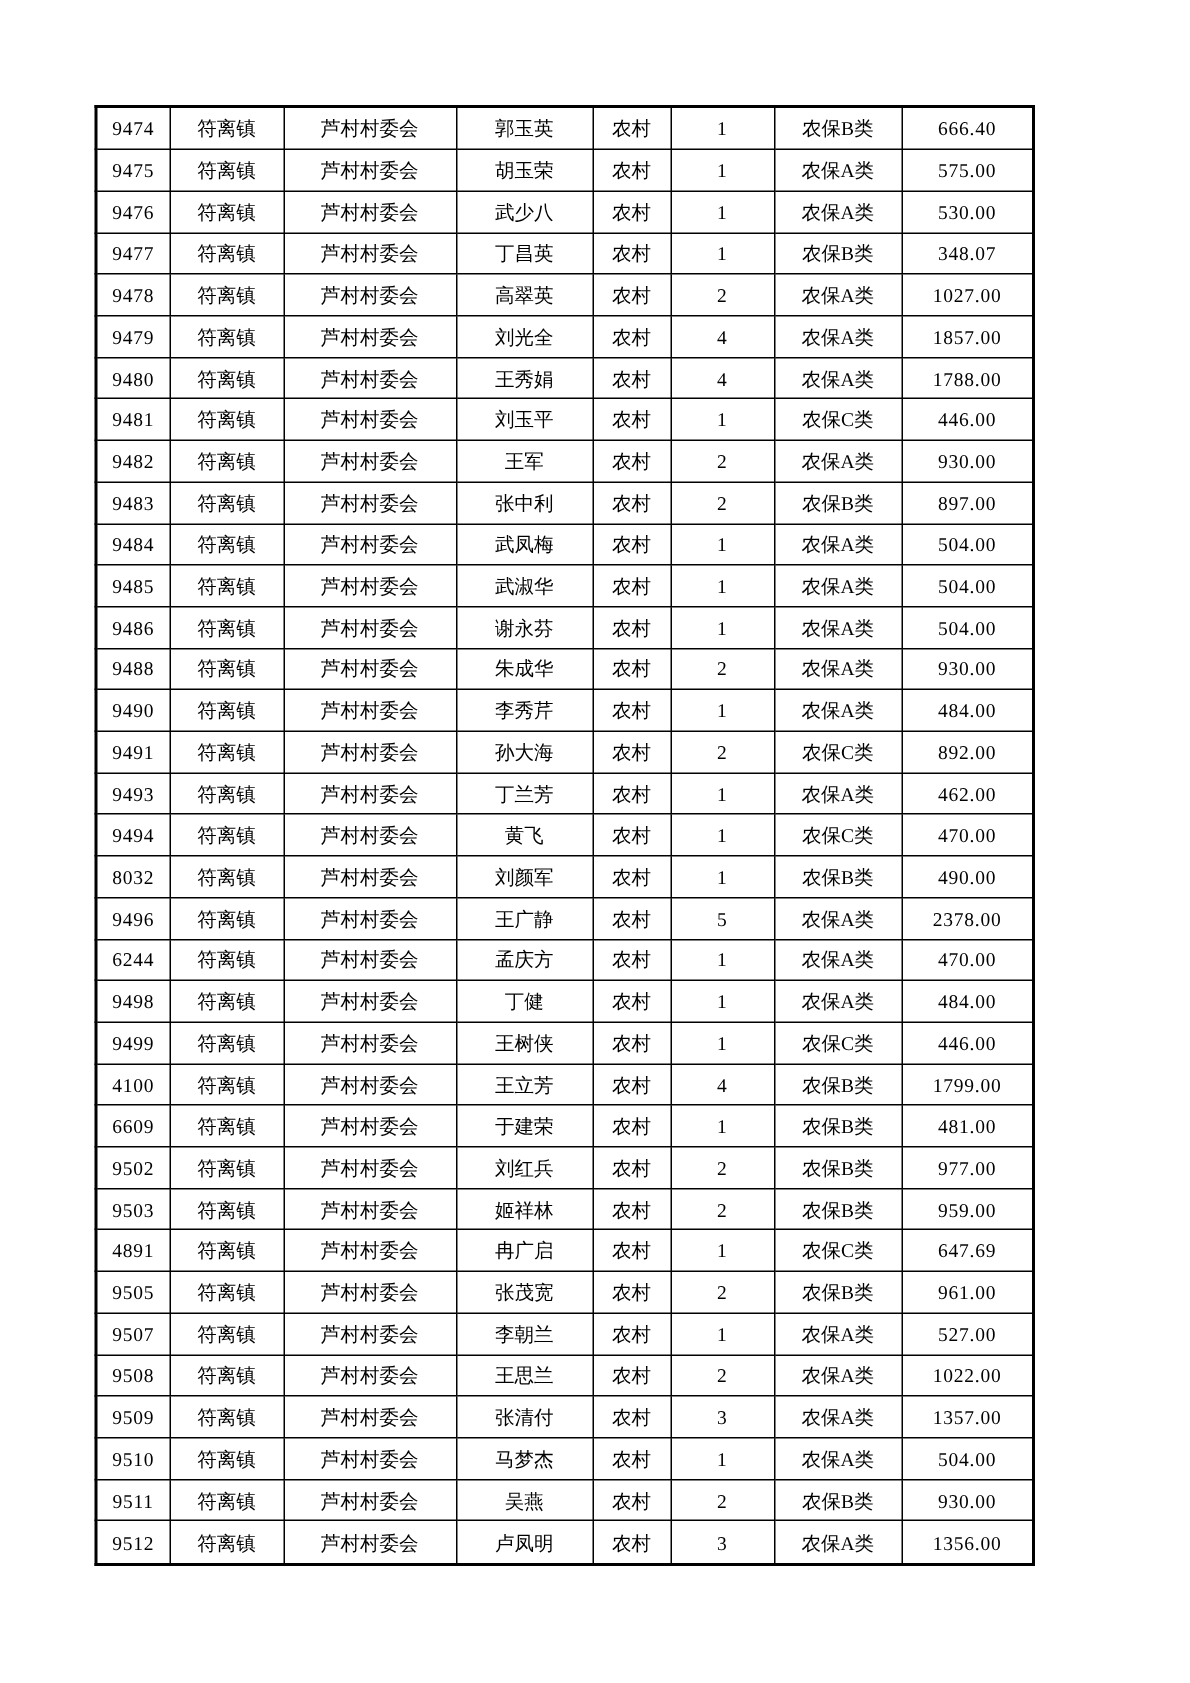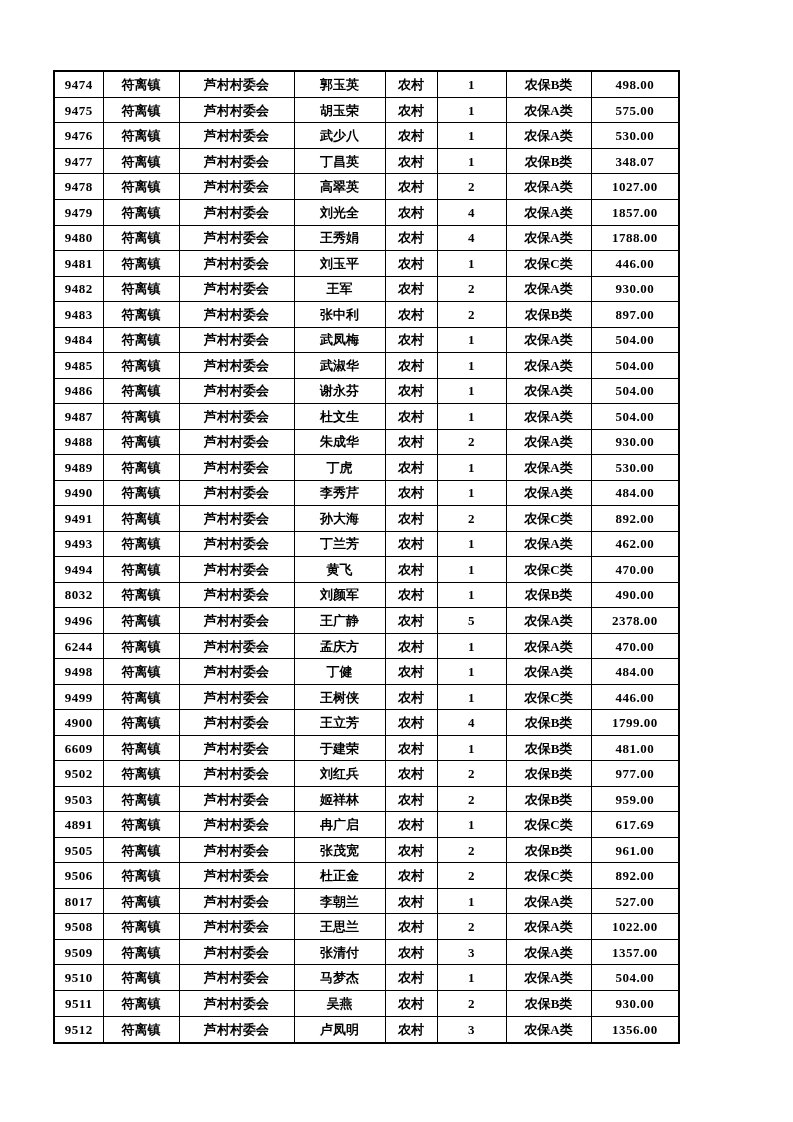--- a/index.html
+++ b/index.html
@@ -11,28 +11,27 @@
     position: relative;
     width: 793px;
     height: 1122px;
     background: #ffffff;
     overflow: hidden;
     font-family: "Liberation Serif", "DejaVu Serif", serif;
     color: #000000;
   }
   table.roster {
     position: absolute;
-    left: 53px;
+    left: 63px;
     top: 70px;
     width: 625px;
     height: 974px;
     border-collapse: collapse;
     table-layout: fixed;
     border: 2px solid #000000;
-    font-weight: bold;
   }
   table.roster td {
     border: 1px solid #000000;
     text-align: center;
     vertical-align: middle;
     font-size: 13px;
     line-height: 1;
     padding: 0;
     white-space: nowrap;
     overflow: hidden;
@@ -58,21 +57,21 @@
     </colgroup>
     <tbody>
         <tr>
           <td class="num">9474</td>
           <td>符离镇</td>
           <td>芦村村委会</td>
           <td>郭玉英</td>
           <td>农村</td>
           <td class="num">1</td>
           <td>农保B类</td>
-          <td class="num">498.00</td>
+          <td class="num">666.40</td>
         </tr>
         <tr>
           <td class="num">9475</td>
           <td>符离镇</td>
           <td>芦村村委会</td>
           <td>胡玉荣</td>
           <td>农村</td>
           <td class="num">1</td>
           <td>农保A类</td>
           <td class="num">575.00</td>
@@ -181,48 +180,28 @@
           <td class="num">9486</td>
           <td>符离镇</td>
           <td>芦村村委会</td>
           <td>谢永芬</td>
           <td>农村</td>
           <td class="num">1</td>
           <td>农保A类</td>
           <td class="num">504.00</td>
         </tr>
         <tr>
-          <td class="num">9487</td>
-          <td>符离镇</td>
-          <td>芦村村委会</td>
-          <td>杜文生</td>
-          <td>农村</td>
-          <td class="num">1</td>
-          <td>农保A类</td>
-          <td class="num">504.00</td>
-        </tr>
-        <tr>
           <td class="num">9488</td>
           <td>符离镇</td>
           <td>芦村村委会</td>
           <td>朱成华</td>
           <td>农村</td>
           <td class="num">2</td>
           <td>农保A类</td>
           <td class="num">930.00</td>
-        </tr>
-        <tr>
-          <td class="num">9489</td>
-          <td>符离镇</td>
-          <td>芦村村委会</td>
-          <td>丁虎</td>
-          <td>农村</td>
-          <td class="num">1</td>
-          <td>农保A类</td>
-          <td class="num">530.00</td>
         </tr>
         <tr>
           <td class="num">9490</td>
           <td>符离镇</td>
           <td>芦村村委会</td>
           <td>李秀芹</td>
           <td>农村</td>
           <td class="num">1</td>
           <td>农保A类</td>
           <td class="num">484.00</td>
@@ -301,21 +280,21 @@
           <td class="num">9499</td>
           <td>符离镇</td>
           <td>芦村村委会</td>
           <td>王树侠</td>
           <td>农村</td>
           <td class="num">1</td>
           <td>农保C类</td>
           <td class="num">446.00</td>
         </tr>
         <tr>
-          <td class="num">4900</td>
+          <td class="num">4100</td>
           <td>符离镇</td>
           <td>芦村村委会</td>
           <td>王立芳</td>
           <td>农村</td>
           <td class="num">4</td>
           <td>农保B类</td>
           <td class="num">1799.00</td>
         </tr>
         <tr>
           <td class="num">6609</td>
@@ -348,44 +327,34 @@
           <td class="num">959.00</td>
         </tr>
         <tr>
           <td class="num">4891</td>
           <td>符离镇</td>
           <td>芦村村委会</td>
           <td>冉广启</td>
           <td>农村</td>
           <td class="num">1</td>
           <td>农保C类</td>
-          <td class="num">617.69</td>
+          <td class="num">647.69</td>
         </tr>
         <tr>
           <td class="num">9505</td>
           <td>符离镇</td>
           <td>芦村村委会</td>
           <td>张茂宽</td>
           <td>农村</td>
           <td class="num">2</td>
           <td>农保B类</td>
           <td class="num">961.00</td>
         </tr>
         <tr>
-          <td class="num">9506</td>
-          <td>符离镇</td>
-          <td>芦村村委会</td>
-          <td>杜正金</td>
-          <td>农村</td>
-          <td class="num">2</td>
-          <td>农保C类</td>
-          <td class="num">892.00</td>
-        </tr>
-        <tr>
-          <td class="num">8017</td>
+          <td class="num">9507</td>
           <td>符离镇</td>
           <td>芦村村委会</td>
           <td>李朝兰</td>
           <td>农村</td>
           <td class="num">1</td>
           <td>农保A类</td>
           <td class="num">527.00</td>
         </tr>
         <tr>
           <td class="num">9508</td>

